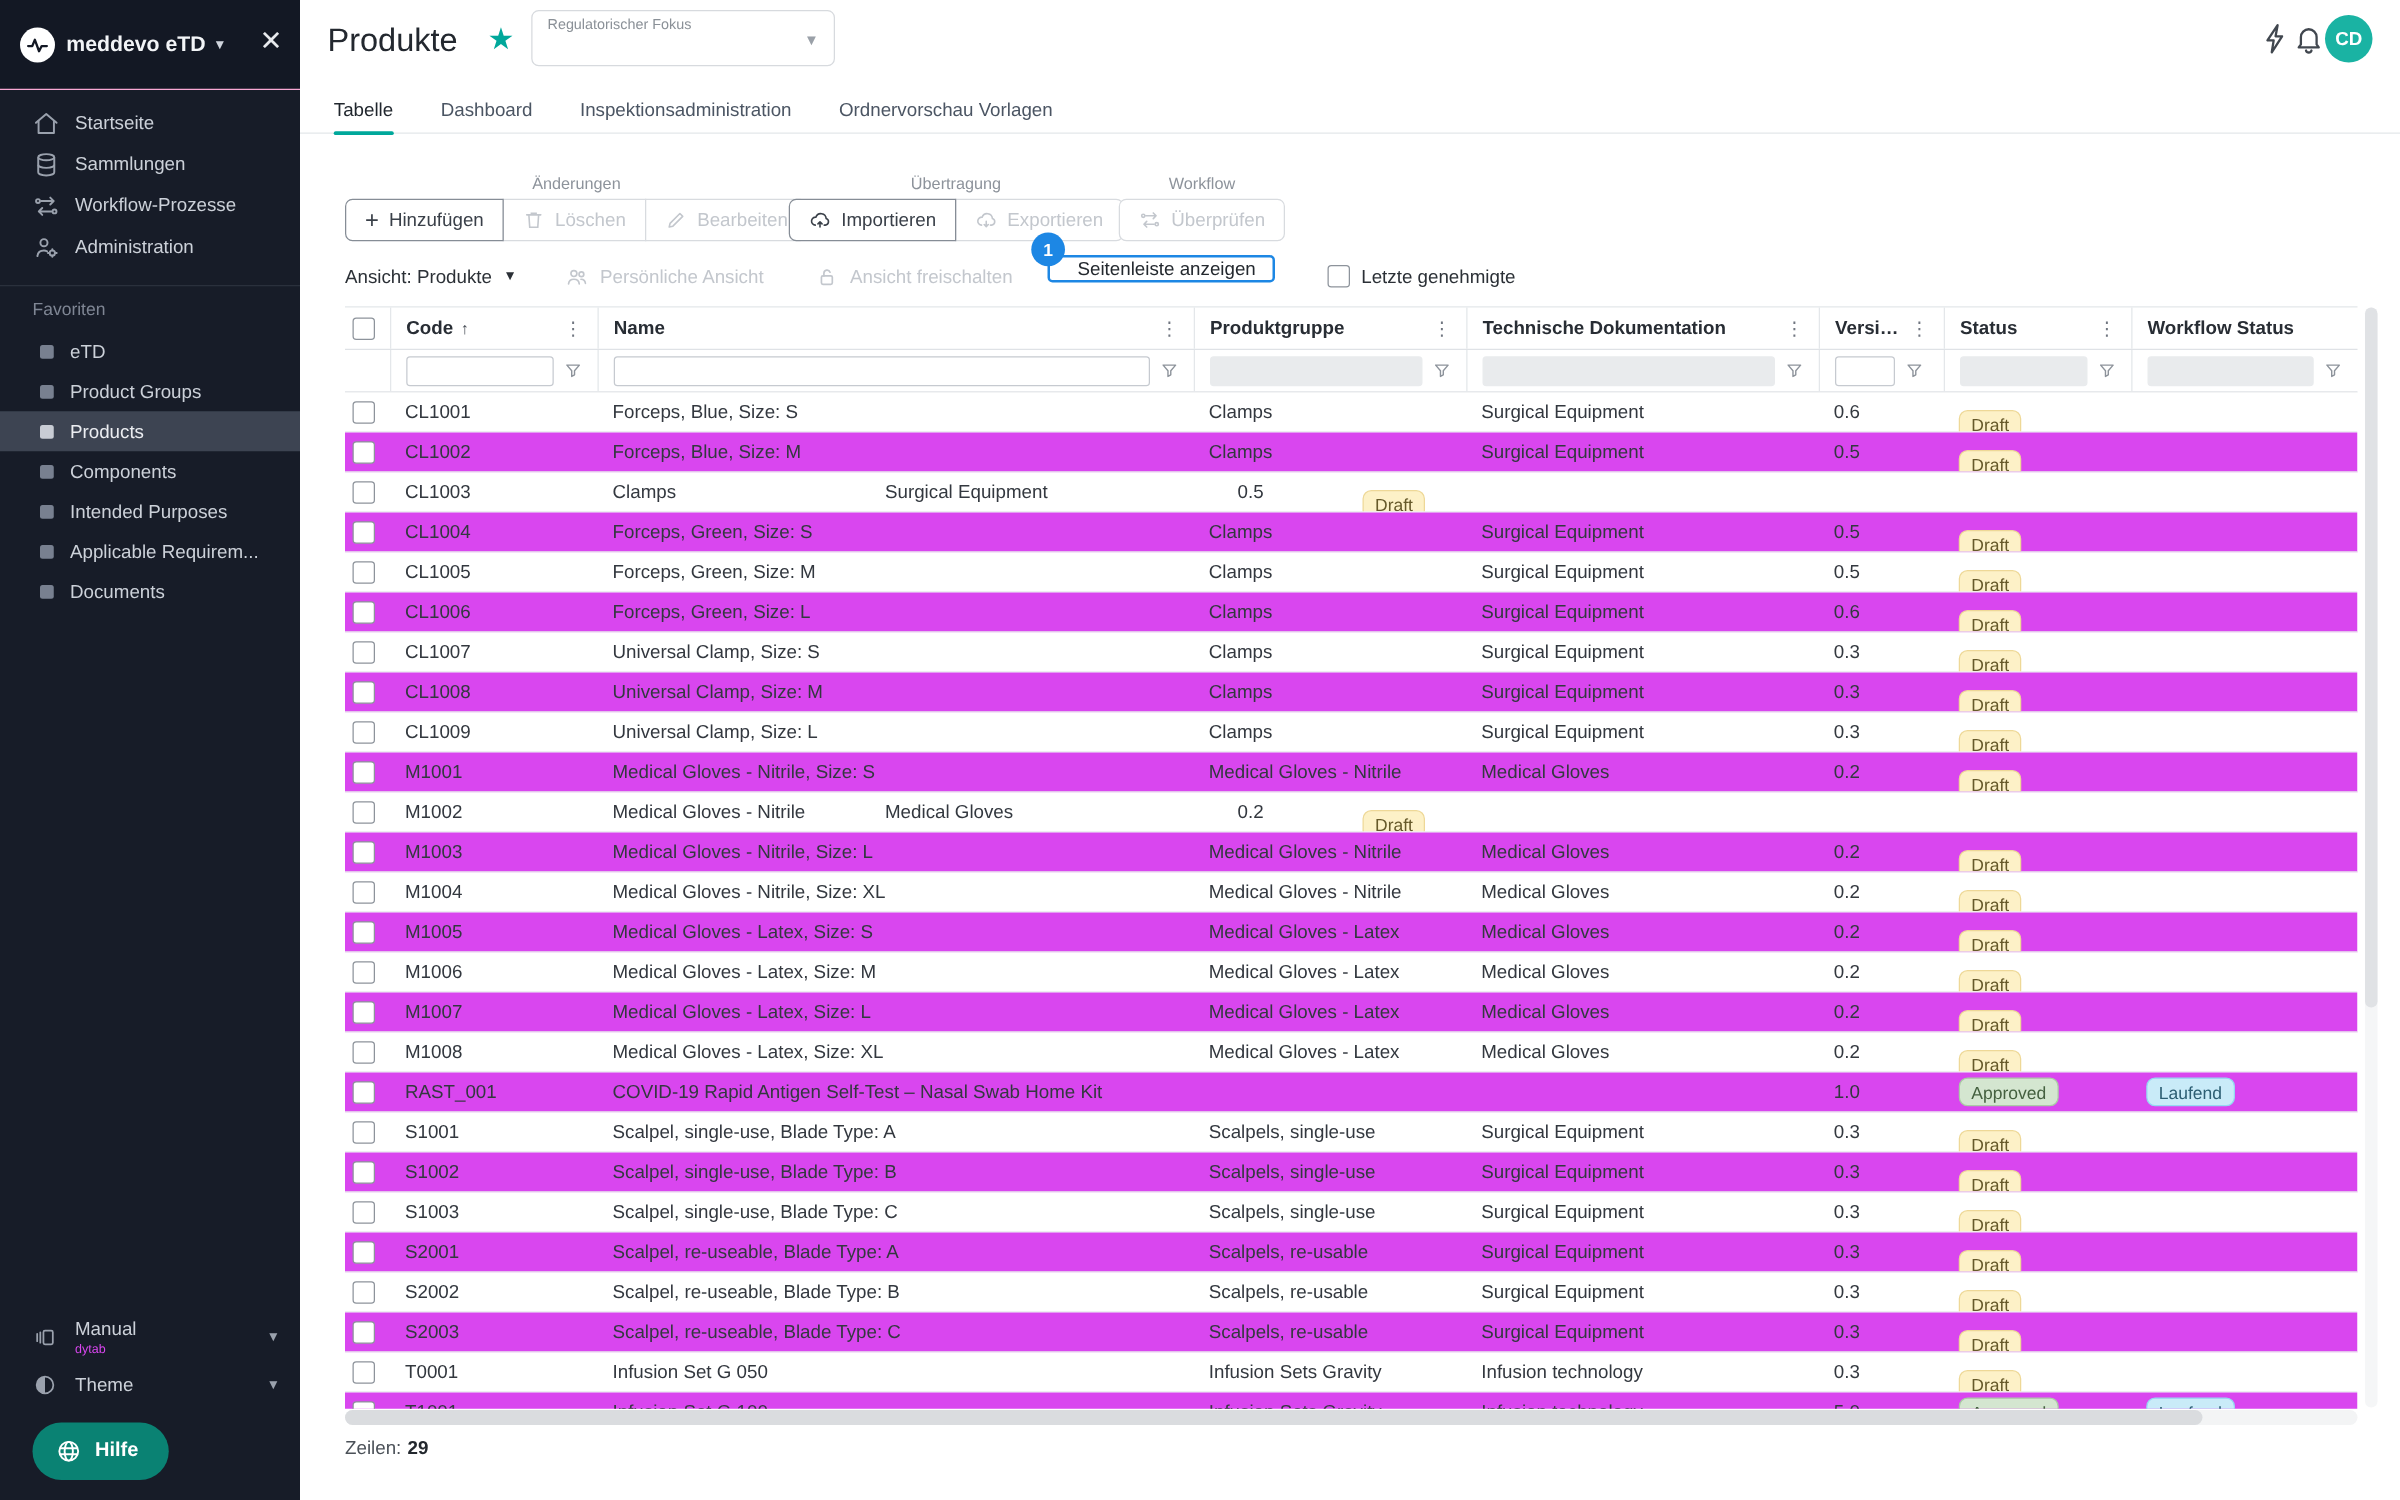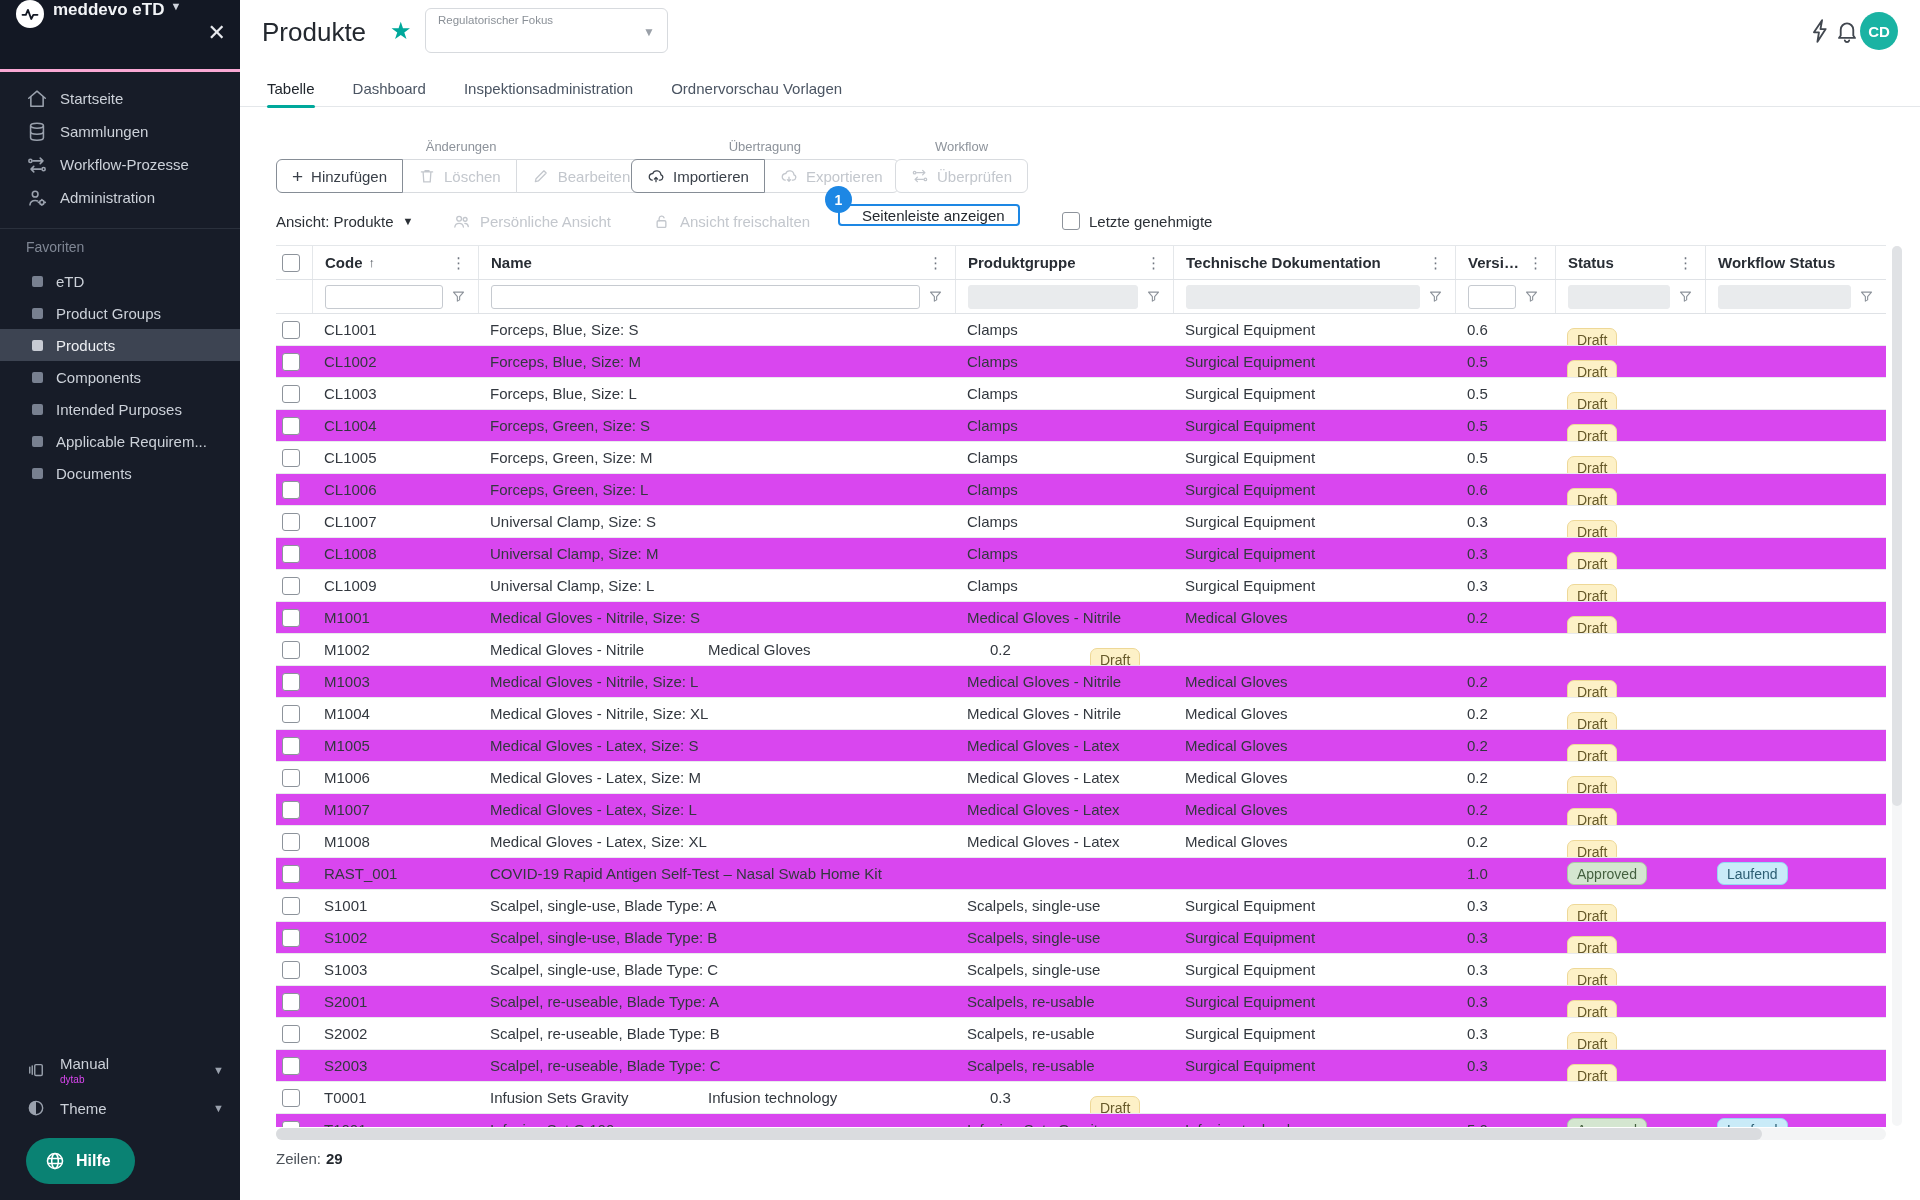--- a/index.html
+++ b/index.html
@@ -4,21 +4,21 @@
 <style>
   * { margin:0; padding:0; box-sizing:border-box; }
   html,body { width:1920px; height:1200px; overflow:hidden; background:#fff;
     font-family:"Liberation Sans", sans-serif; }
   svg { display:block; }
 
   
   .sidebar { position:absolute; left:0; top:0; width:240px; height:1200px;
     background:var(--sidebar-bg,#171c28); color:#ccd1d9; }
   .sb-header { position:relative; height:72px; background:var(--sidebar-header-bg,#131824);
-    border-bottom:3px solid #f9a8d4; display:flex; align-items:flex-start; padding:0 16px; }
+    border-bottom:1px solid #f9a8d4; display:flex; align-items:center; padding:0 16px; }
   .logo-circle { width:28px; height:28px; border-radius:50%; background:#fff;
     display:flex; align-items:center; justify-content:center; flex:none; }
   .brand { margin-left:9px; font-size:17px; font-weight:bold; color:#f2f4f7; white-space:nowrap; }
   .brand-caret { margin-left:6px; color:#cfd4dc; font-size:11px; }
   .sb-close { position:absolute; right:14px; top:22px; font-size:22px; color:#e8eaee;
     line-height:1; cursor:pointer; }
   .sb-nav { margin-top:10px; }
   .sb-item { display:flex; align-items:center; height:33px; padding-left:26px;
     font-size:15px; color:#ccd1d9; cursor:pointer; }
   .sb-item .nav-ic { width:22px; height:22px; margin-right:12px; color:#9aa1ad; flex:none; }
@@ -540,21 +540,20 @@
           <div class="td col-status">
             <span class="badge b-draft">Draft</span>
           </div>
           <div class="td col-wf"></div>
         </div>
         <div class="trow">
           <div class="td col-cb">
             <span class="cb"></span>
           </div>
           <div class="td col-code">CL1003</div>
-          <div class="td col-name">Forceps, Blue, Size: L</div>
           <div class="td col-group">Clamps</div>
           <div class="td col-doc">Surgical Equipment</div>
           <div class="td col-version">0.5</div>
           <div class="td col-status">
             <span class="badge b-draft">Draft</span>
           </div>
           <div class="td col-wf"></div>
         </div>
         <div class="trow alt">
           <div class="td col-cb">
@@ -849,20 +848,21 @@
           <div class="td col-status">
             <span class="badge b-draft">Draft</span>
           </div>
           <div class="td col-wf"></div>
         </div>
         <div class="trow">
           <div class="td col-cb">
             <span class="cb"></span>
           </div>
           <div class="td col-code">T0001</div>
+          <div class="td col-name">Infusion Set G 050</div>
           <div class="td col-group">Infusion Sets Gravity</div>
           <div class="td col-doc">Infusion technology</div>
           <div class="td col-version">0.3</div>
           <div class="td col-status">
             <span class="badge b-draft">Draft</span>
           </div>
           <div class="td col-wf"></div>
         </div>
         <div class="trow alt">
           <div class="td col-cb">

